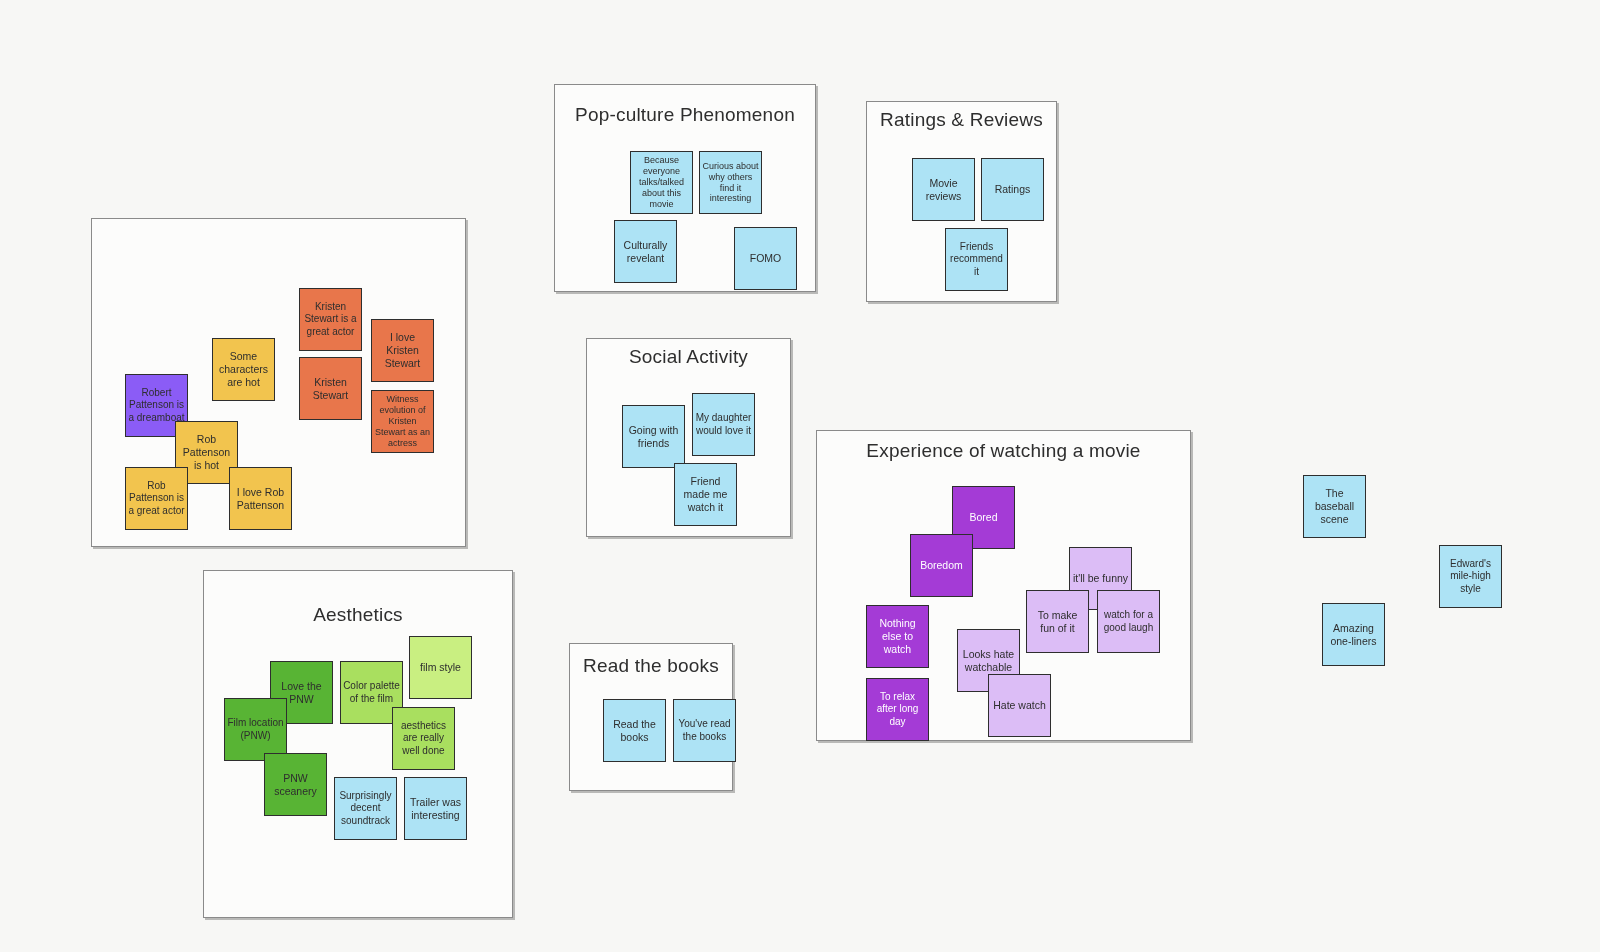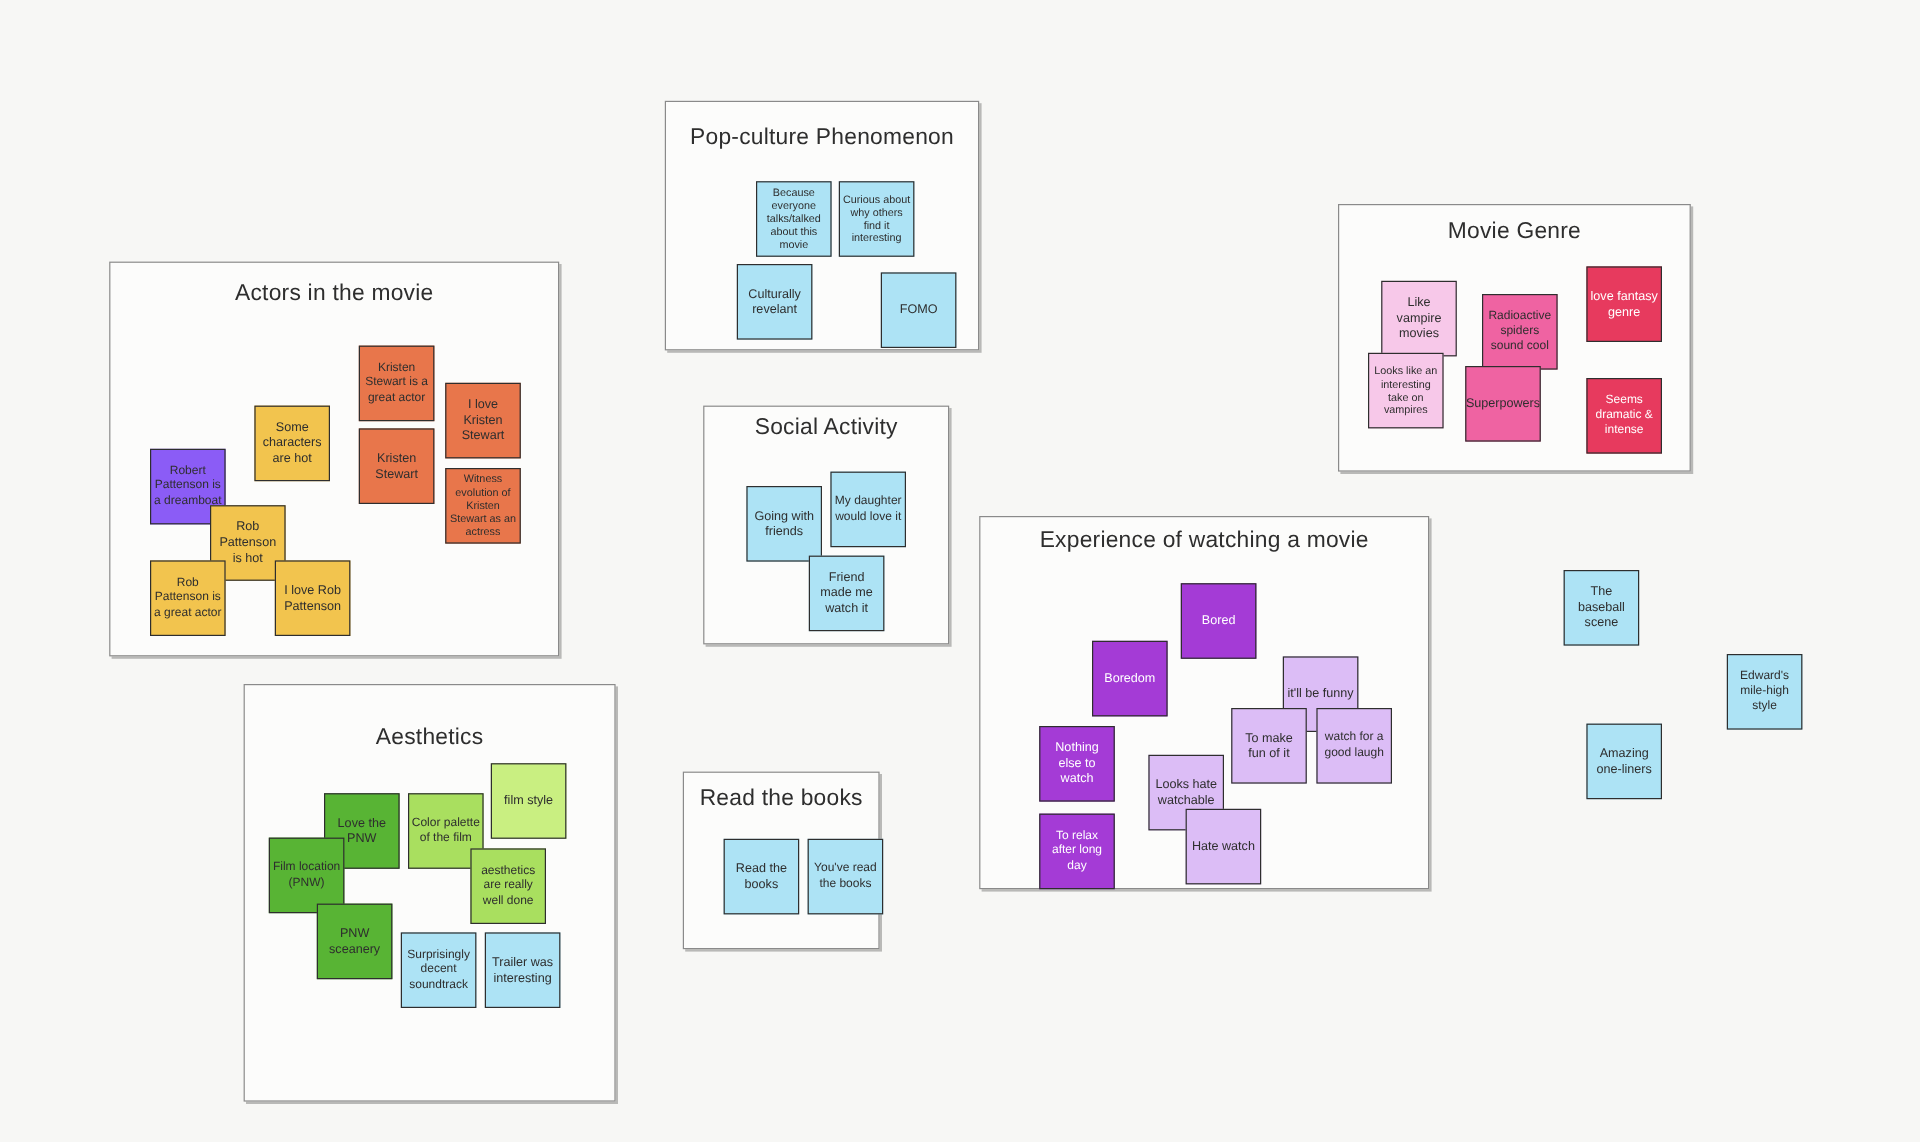--- a/index.html
+++ b/index.html
@@ -48,56 +48,52 @@
     line-height: 1.22;
     color: #2E2E2E;
     overflow: hidden;
   }
 </style>
 </head>
 <body>
 
 <div id="board" style="background: rgb(247, 247, 245); width: 1600px; height: 952px;">
     <div class="frame" style="left: 91px; top: 218px; width: 375px; height: 329px;">
-      <div class="frame-title" style="top: 14px;">Actors in the movie</div>
       <div class="note" style="background: rgb(242, 196, 78); color: rgb(46, 46, 46); left: 120px; top: 119px;">Some characters are hot</div>
       <div class="note" style="background: #8b5cf6; color: rgb(46, 46, 46); left: 33px; top: 155px; font-size: 10px;">Robert Pattenson is a dreamboat</div>
       <div class="note" style="background: rgb(242, 196, 78); color: rgb(46, 46, 46); left: 83px; top: 202px;">Rob Pattenson is hot</div>
       <div class="note" style="background: rgb(242, 196, 78); color: rgb(46, 46, 46); left: 33px; top: 248px; font-size: 10px;">Rob Pattenson is a great actor</div>
       <div class="note" style="background: rgb(242, 196, 78); color: rgb(46, 46, 46); left: 137px; top: 248px;">I love Rob Pattenson</div>
       <div class="note" style="background: rgb(232, 118, 75); color: rgb(46, 46, 46); left: 207px; top: 69px; font-size: 10px;">Kristen Stewart is a great actor</div>
       <div class="note" style="background: rgb(232, 118, 75); color: rgb(46, 46, 46); left: 207px; top: 138px;">Kristen Stewart</div>
       <div class="note" style="background: rgb(232, 118, 75); color: rgb(46, 46, 46); left: 279px; top: 100px;">I love Kristen Stewart</div>
       <div class="note" style="background: rgb(232, 118, 75); color: rgb(46, 46, 46); left: 279px; top: 171px; font-size: 9px;">Witness evolution of Kristen Stewart as an actress</div>
     </div>
     <div class="frame" style="left: 554px; top: 84px; width: 262px; height: 208px; padding-left: 12px;">
       <div class="frame-title" style="top: 18px;">Pop-culture Phenomenon</div>
       <div class="note" style="background: rgb(173, 227, 245); color: rgb(46, 46, 46); left: 75px; top: 66px; font-size: 9px;">Because everyone talks/talked about this movie</div>
       <div class="note" style="background: rgb(173, 227, 245); color: rgb(46, 46, 46); left: 144px; top: 66px; font-size: 9px;">Curious about why others find it interesting</div>
       <div class="note" style="background: rgb(173, 227, 245); color: rgb(46, 46, 46); left: 59px; top: 135px;">Culturally revelant</div>
       <div class="note" style="background: rgb(173, 227, 245); color: rgb(46, 46, 46); left: 179px; top: 142px;">FOMO</div>
     </div>
-    <div class="frame" style="left: 1115px; top: 170px; width: 294px; height: 223px;">
-      <div class="frame-title" style="top: 10px;">Movie Genre</div>
-      <div class="note" style="background: rgb(247, 200, 233); color: rgb(46, 46, 46); left: 35px; top: 63px;">Like vampire movies</div>
-      <div class="note" style="background: rgb(247, 200, 233); color: rgb(46, 46, 46); left: 24px; top: 123px; font-size: 9px;">Looks like an interesting take on vampires</div>
-      <div class="note" style="background: rgb(239, 99, 162); color: rgb(46, 46, 46); left: 119px; top: 74px; font-size: 10px;">Radioactive spiders sound cool</div>
-      <div class="note" style="background: rgb(239, 99, 162); color: rgb(46, 46, 46); left: 105px; top: 134px;">Superpowers</div>
-      <div class="note" style="background: rgb(231, 58, 94); color: rgb(255, 255, 255); left: 206px; top: 51px;">love fantasy genre</div>
-      <div class="note" style="background: rgb(231, 58, 94); color: rgb(255, 255, 255); left: 206px; top: 144px; font-size: 10px;">Seems dramatic &amp; intense</div>
+    <div class="frame" style="left: 866px; top: 101px; width: 191px; height: 201px;">
+      <div class="frame-title" style="top: 6px;">Ratings &amp; Reviews</div>
+      <div class="note" style="background: rgb(173, 227, 245); color: rgb(46, 46, 46); left: 45px; top: 56px;">Movie reviews</div>
+      <div class="note" style="background: rgb(173, 227, 245); color: rgb(46, 46, 46); left: 114px; top: 56px;">Ratings</div>
+      <div class="note" style="background: rgb(173, 227, 245); color: rgb(46, 46, 46); left: 78px; top: 126px; font-size: 10px;">Friends recommend it</div>
     </div>
     <div class="frame" style="left: 586px; top: 338px; width: 205px; height: 199px;">
       <div class="frame-title" style="top: 6px;">Social Activity</div>
       <div class="note" style="background: rgb(173, 227, 245); color: rgb(46, 46, 46); left: 105px; top: 54px; font-size: 10px;">My daughter would love it</div>
       <div class="note" style="background: rgb(173, 227, 245); color: rgb(46, 46, 46); left: 35px; top: 66px;">Going with friends</div>
       <div class="note" style="background: rgb(173, 227, 245); color: rgb(46, 46, 46); left: 87px; top: 124px;">Friend made me watch it</div>
     </div>
     <div class="frame" style="left: 816px; top: 430px; width: 375px; height: 311px;">
       <div class="frame-title" style="top: 8px;">Experience of watching a movie</div>
-      <div class="note" style="background: rgb(164, 59, 214); color: rgb(255, 255, 255); left: 135px; top: 55px; margin-left: 32px;">Bored</div>
+      <div class="note" style="background: rgb(164, 59, 214); color: rgb(255, 255, 255); left: 135px; top: 55px;">Bored</div>
       <div class="note" style="background: rgb(164, 59, 214); color: rgb(255, 255, 255); left: 93px; top: 103px;">Boredom</div>
       <div class="note" style="background: rgb(164, 59, 214); color: rgb(255, 255, 255); left: 49px; top: 174px;">Nothing else to watch</div>
       <div class="note" style="background: rgb(164, 59, 214); color: rgb(255, 255, 255); left: 49px; top: 247px; font-size: 10px;">To relax after long day</div>
       <div class="note" style="background: rgb(220, 189, 246); color: rgb(46, 46, 46); left: 252px; top: 116px;">it'll be funny</div>
       <div class="note" style="background: rgb(220, 189, 246); color: rgb(46, 46, 46); left: 209px; top: 159px;">To make fun of it</div>
       <div class="note" style="background: rgb(220, 189, 246); color: rgb(46, 46, 46); left: 280px; top: 159px; font-size: 10px;">watch for a good laugh</div>
       <div class="note" style="background: rgb(220, 189, 246); color: rgb(46, 46, 46); left: 140px; top: 198px;">Looks hate watchable</div>
       <div class="note" style="background: rgb(220, 189, 246); color: rgb(46, 46, 46); left: 171px; top: 243px;">Hate watch</div>
     </div>
     <div class="frame" style="left: 203px; top: 570px; width: 310px; height: 348px;">

